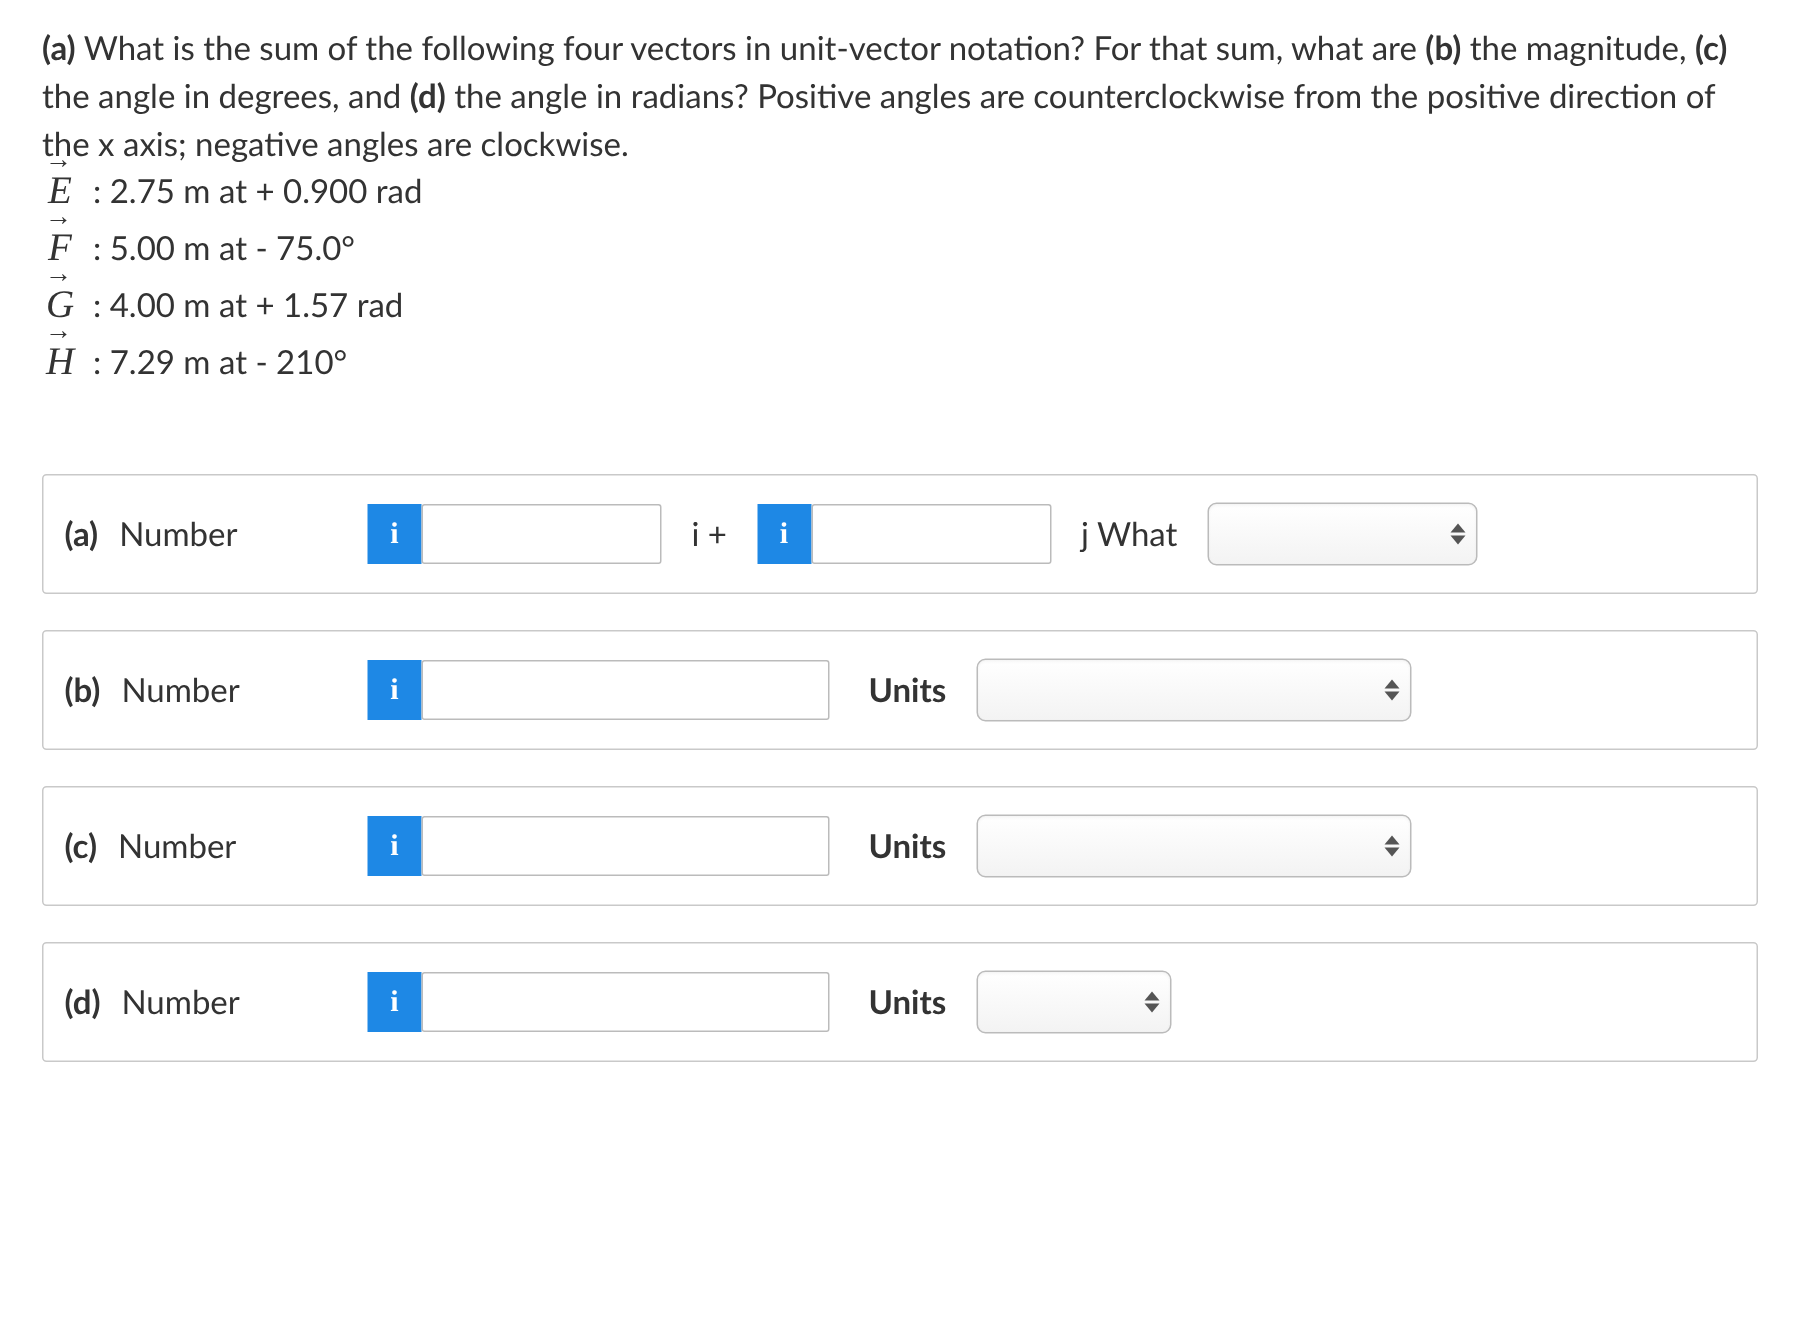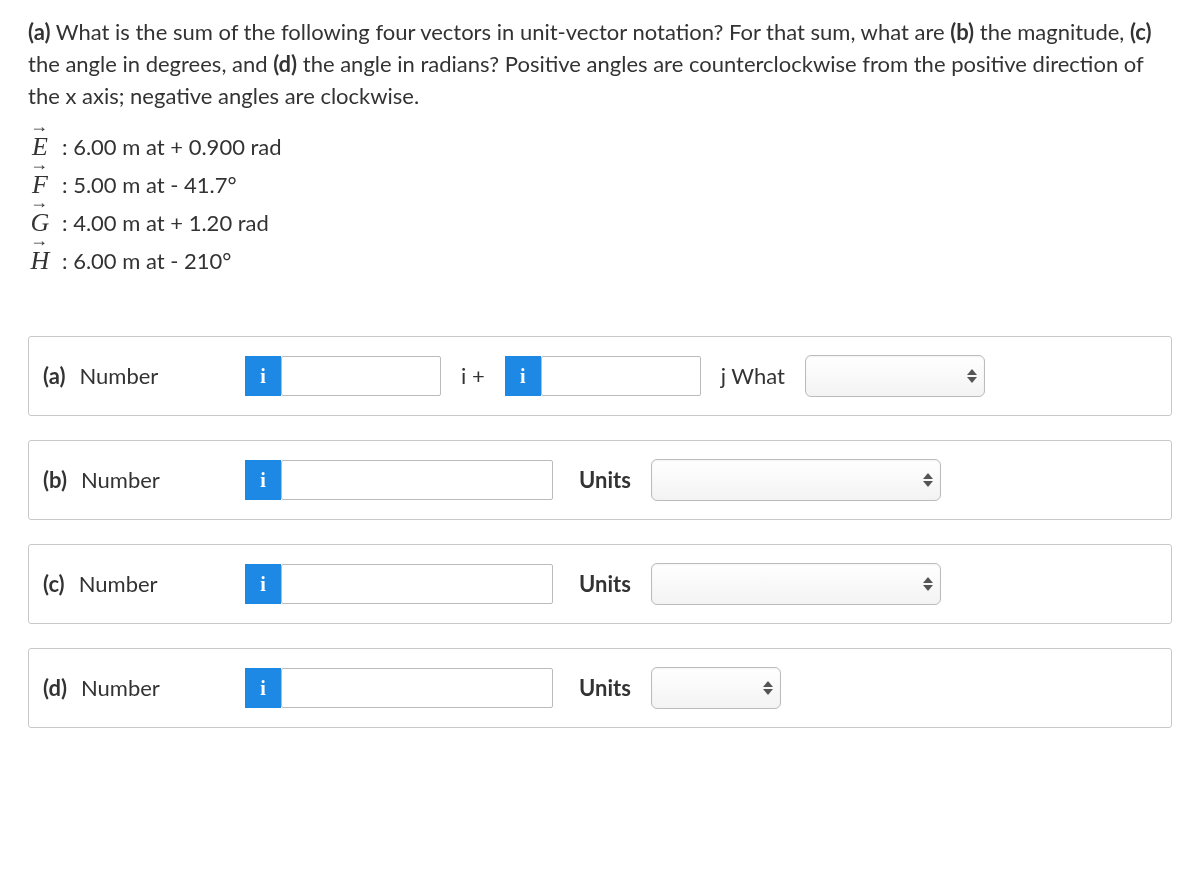--- a/index.html
+++ b/index.html
@@ -10,21 +10,20 @@
     body {
       font-family: 'Segoe UI', Lato, -apple-system, sans-serif;
       font-size: 22px;
       color: #333;
       padding: 16px 28px;
       background: #fff;
       width: 1200px;
     }
     .question-text {
       line-height: 1.45;
-      margin-bottom: 20px;
     }
     .bold {
       font-weight: 700;
     }
     .vectors {
       margin-bottom: 60px;
     }
     .vector-line {
       display: flex;
       align-items: center;
@@ -163,33 +162,33 @@
 </head>
 <body>
 
 <div class="question-text">
   <span class="bold">(a)</span><span> What is the sum of the following four vectors in unit-vector notation? For that sum, what are </span><span class="bold">(b)</span><span> the magnitude, </span><span class="bold">(c)</span><span> the angle in degrees, and </span><span class="bold">(d)</span><span> the angle in radians? Positive angles are counterclockwise from the positive direction of the x axis; negative angles are clockwise.</span>
 </div>
 
 <div class="vectors">
   <div class="vector-line">
     <span class="vec-symbol">E</span>
-    <span class="vec-desc">: 6.00 m at + 0.900 rad</span>
+    <span class="vec-desc">: 2.75 m at + 0.900 rad</span>
   </div>
   <div class="vector-line">
     <span class="vec-symbol">F</span>
-    <span class="vec-desc">: 5.00 m at - 41.7°</span>
+    <span class="vec-desc">: 5.00 m at - 75.0°</span>
   </div>
   <div class="vector-line">
     <span class="vec-symbol">G</span>
-    <span class="vec-desc">: 4.00 m at + 1.20 rad</span>
+    <span class="vec-desc">: 4.00 m at + 1.57 rad</span>
   </div>
   <div class="vector-line">
     <span class="vec-symbol">H</span>
-    <span class="vec-desc">: 6.00 m at - 210°</span>
+    <span class="vec-desc">: 7.29 m at - 210°</span>
   </div>
 </div>
 
 <div class="answer-row">
   <div class="part-label-group">
     <span class="part-label">(a)</span>
     <span>Number</span>
   </div>
   <div class="input-wrap">
     <span class="info-badge">i</span>

